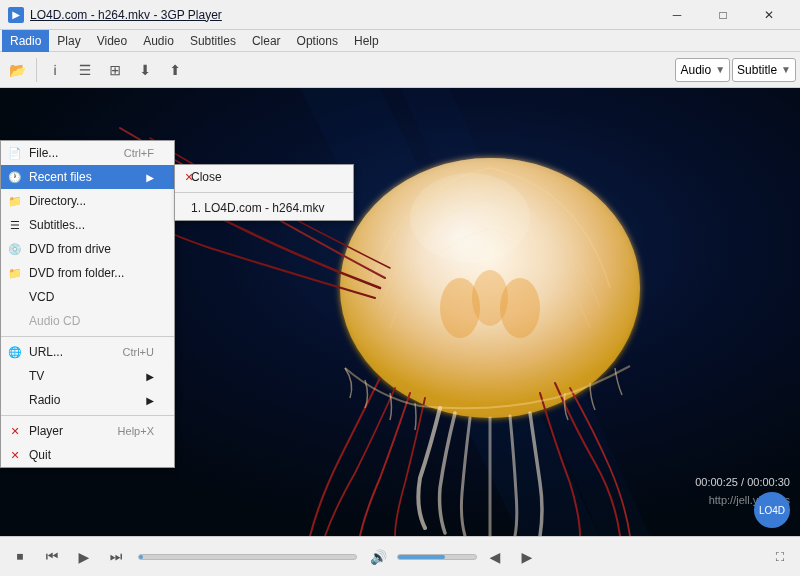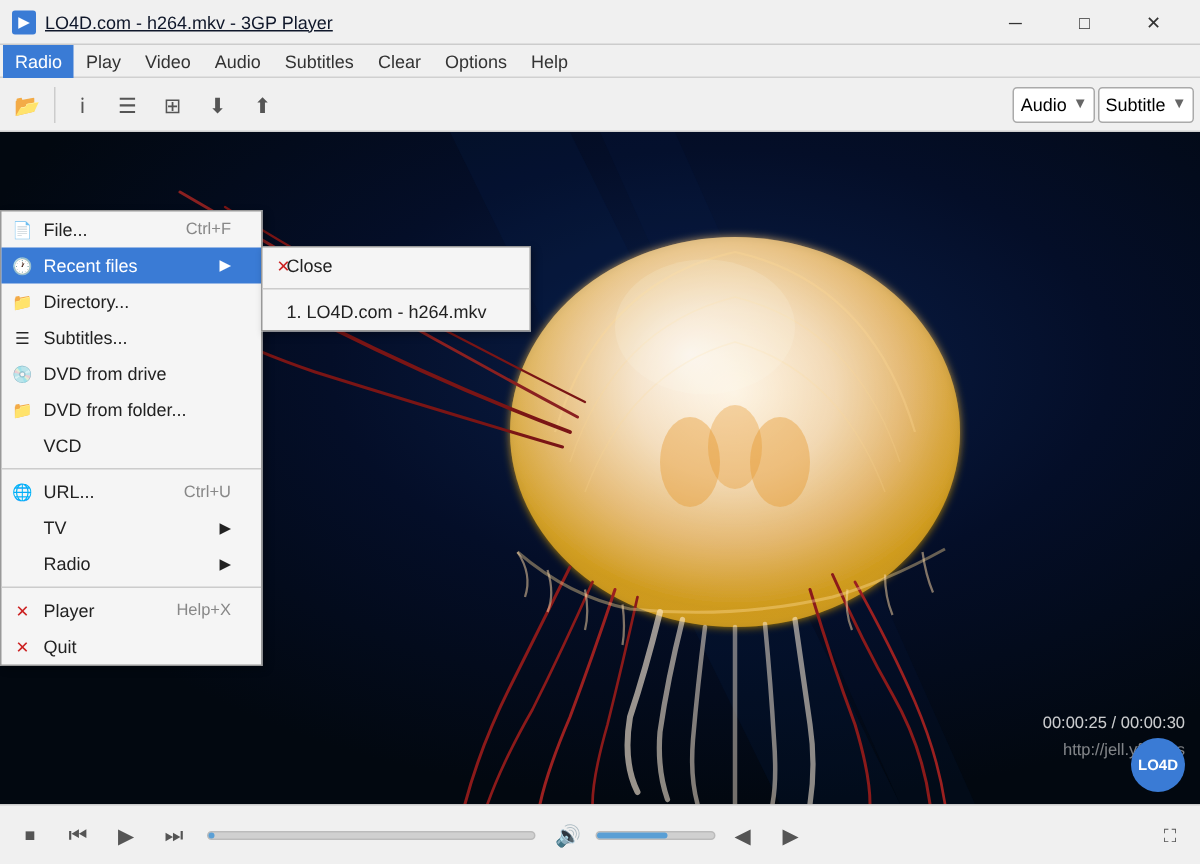--- a/index.html
+++ b/index.html
@@ -108,21 +108,21 @@
       right: 10px;
       display: flex;
       align-items: center;
       gap: 4px;
     }
     .lo4d-circle {
       width: 36px; height: 36px;
       border-radius: 50%;
       background: #3a7bd5;
       display: flex; align-items: center; justify-content: center;
-      color: white; font-size: 10px; font-weight: bold;
+      color: white; font-size: 10px; font-weight: normal;
     }
 
     
     .time-display {
       position: absolute;
       bottom: 48px;
       right: 10px;
       color: rgba(255,255,255,0.8);
       font-size: 11px;
       margin-top: 12px;
@@ -398,20 +398,24 @@
       <span>DVD from drive</span>
     </div>
     <div class="dropdown-item">
       <span class="item-icon">📁</span>
       <span>DVD from folder...</span>
     </div>
     <div class="dropdown-item">
       <span class="item-icon"></span>
       <span>VCD</span>
     </div>
+    <div class="dropdown-item disabled">
+      <span class="item-icon"></span>
+      <span>Audio CD</span>
+    </div>
     <div class="dropdown-separator"></div>
     <div class="dropdown-item">
       <span class="item-icon">🌐</span>
       <span>URL...</span>
       <span class="shortcut">Ctrl+U</span>
     </div>
     <div class="dropdown-item">
       <span class="item-icon"></span>
       <span>TV</span>
       <span class="submenu-arrow">▶</span>

